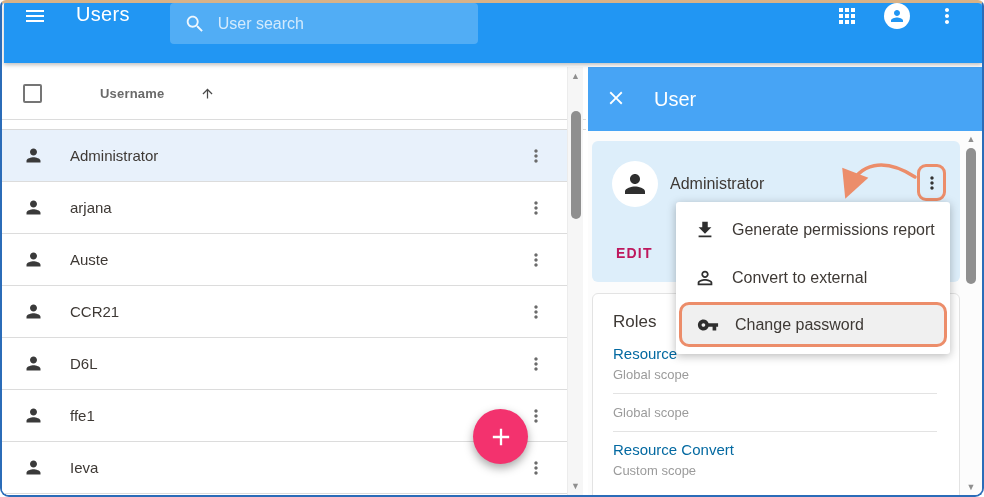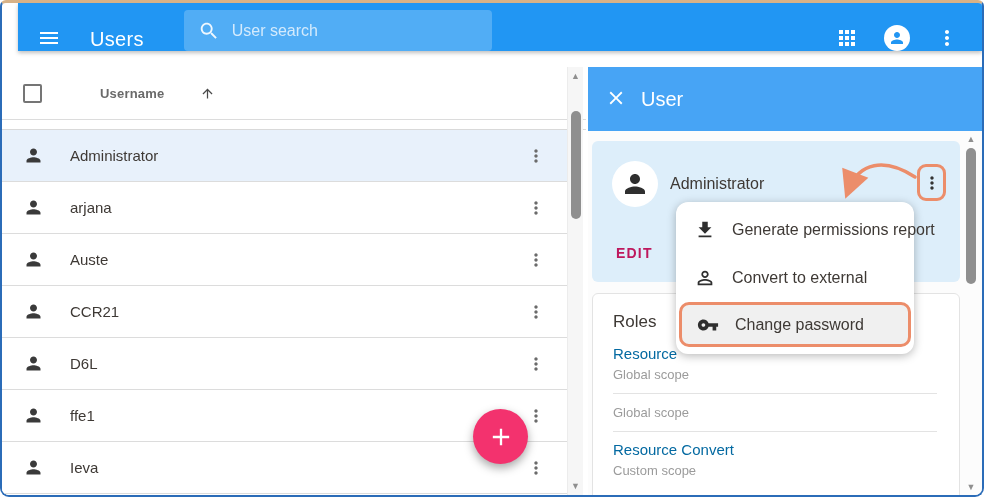--- a/index.html
+++ b/index.html
@@ -7,22 +7,22 @@
   body { font-family:"Liberation Sans", sans-serif; }
 
   .app {
     position:relative; width:984px; height:497px;
     border:2px solid #2b6cb8; border-top:3px solid #d8b287;
     border-radius:6px 6px 9px 9px; overflow:hidden; background:#fff;
   }
 
   
   .appbar {
-    position:absolute; left:16px; top:0; right:0; height:48px;
-    background:#2196f3; display:flex; align-items:flex-end;
+    position:absolute; left:2px; top:0; right:0; height:60px;
+    background:#2196f3; display:flex; align-items:flex-start;
     box-shadow:0 2px 4px rgba(0,0,0,.25); z-index:20;
   }
   .appbar svg { display:block; }
   .hamburger { margin-left:18px; width:28px; height:28px; cursor:pointer; }
   .hamburger svg { width:28px; height:28px; fill:#fff; }
   .appbar-title { color:#fff; font-size:20px; margin-left:28px; letter-spacing:.3px; }
   .searchbox {
     margin-left:40px; width:308px; height:41px; border-radius:4px;
     background:rgba(255,255,255,.22); display:flex; align-items:center;
   }
@@ -73,21 +73,21 @@
   .fab {
     position:absolute; left:471px; top:342px; width:55px; height:55px; border-radius:50%;
     background:#f3326e; display:flex; align-items:center; justify-content:center;
     box-shadow:0 4px 10px rgba(0,0,0,.35); cursor:pointer; z-index:5;
   }
   .fab svg { width:28px; height:28px; fill:#fff; }
 
   
   .right-panel { position:absolute; left:586px; top:64px; right:0; bottom:0; background:#fcfcfc; }
   .panel-header {
-    height:64px; background:#47a4f5; display:flex; align-items:center;
+    height:64px; background:#47a4f5; display:flex; align-items:center;gap:13px;
   }
   .close-btn { margin-left:17px; width:24px; height:24px; cursor:pointer; }
   .close-btn svg { width:22px; height:22px; fill:#fff; display:block; }
   .panel-title { color:#fff; font-size:20px; margin-left:12px; }
 
   .panel-content { position:absolute; left:0; top:64px; right:0; bottom:0; overflow:hidden; }
 
   .user-card {
     position:absolute; left:4px; top:10px; width:368px; height:141px;
     background:#ddeefa; border-radius:6px; z-index:1;
@@ -108,22 +108,22 @@
     background:#fff; border:1px solid #e3e3e3; border-radius:6px; z-index:1;
   }
   .roles-title { font-size:17px; color:#3e3935; margin:18px 0 4px 20px; }
   .roles-list { margin:0 22px 0 20px; }
   .role-item { padding:8px 0 9px 0; }
   .role-item + .role-item { border-top:1px solid #e3e3e3; }
   .role-name { font-size:15px; color:#0369a1; line-height:20px; }
   .role-scope { font-size:13px; color:#9b9b9b; line-height:18px; margin-top:2px; }
 
   .context-menu {
-    position:absolute; left:88px; top:71px; width:238px; height:152px;
-    background:#fff; border-radius:12px; box-shadow:0 2px 10px rgba(0,0,0,.28);
+    position:absolute; left:88px; top:71px; width:274px; height:152px;
+    background:#fff; border-radius:3px; box-shadow:0 2px 10px rgba(0,0,0,.28);
     z-index:6; padding-top:4px;
   }
   .menu-item { height:48px; display:flex; align-items:center; padding:0 18px; cursor:pointer; }
   .menu-item .mi-icon { width:22px; height:22px; margin-right:16px; flex:none; }
   .menu-item .mi-icon svg { width:22px; height:22px; fill:#2f2f2f; display:block; }
   .menu-item .mi-label { font-size:16px; color:#3e3935; white-space:nowrap; }
   .menu-item.highlighted {
     background:#f0f0f0; border:3px solid #ec8d6a; border-radius:10px;
     margin:0 3px; padding:12px 15px; height:45px;
   }

